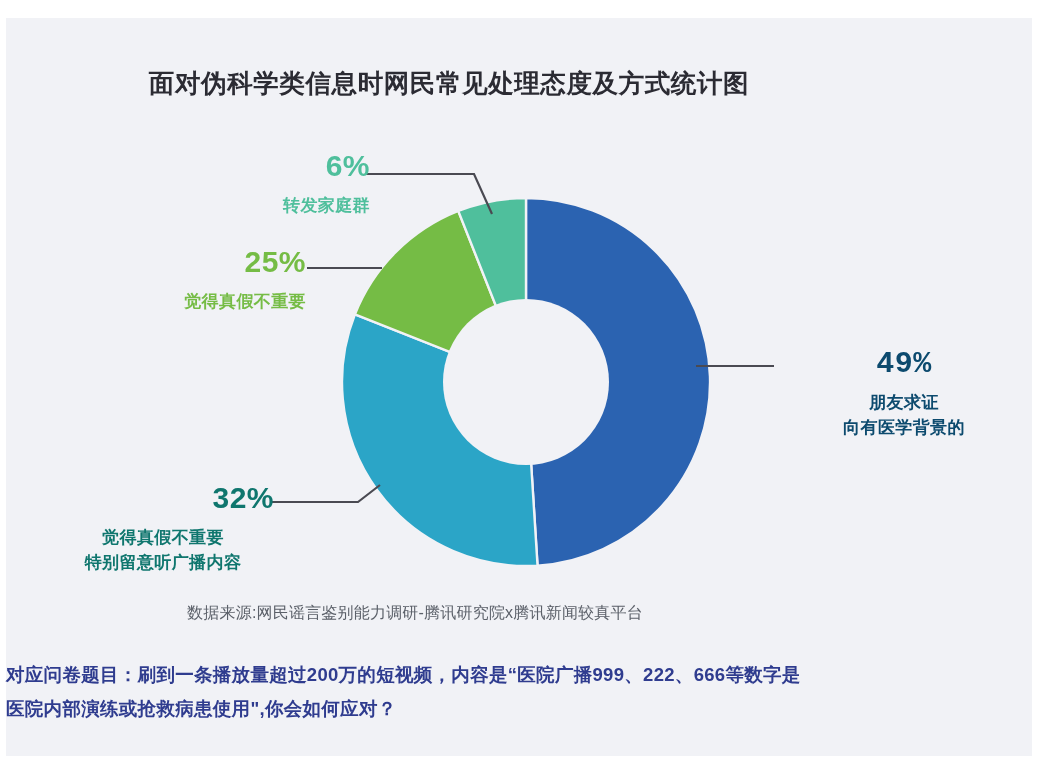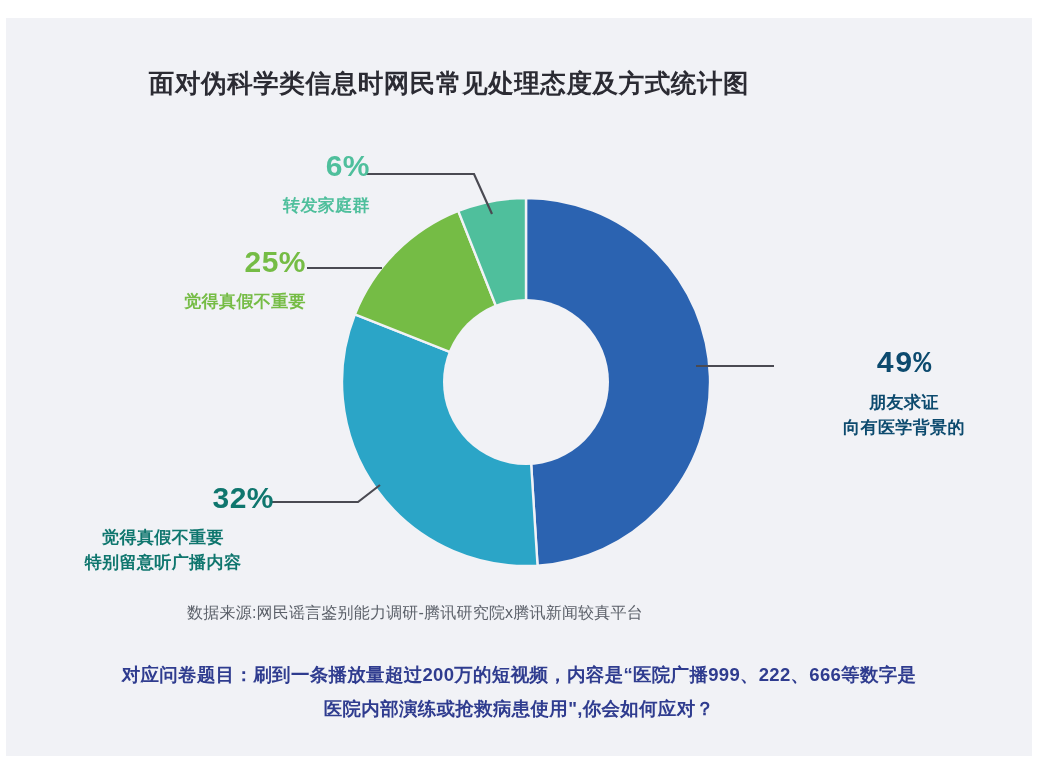--- a/index.html
+++ b/index.html
@@ -127,21 +127,20 @@
     letter-spacing: 0.2px;
     white-space: nowrap;
   }
 
   
   #footer-question {
     position: absolute;
     left: 0;
     top: 640px;
     width: 1026px;
-    text-align: center;
     font-size: 18.5px;
     font-weight: bold;
     color: #2f3c8f;
     line-height: 1.85;
     letter-spacing: 0.3px;
   }
   #footer-question div { white-space: nowrap; }
 </style>
 </head>
 <body>

